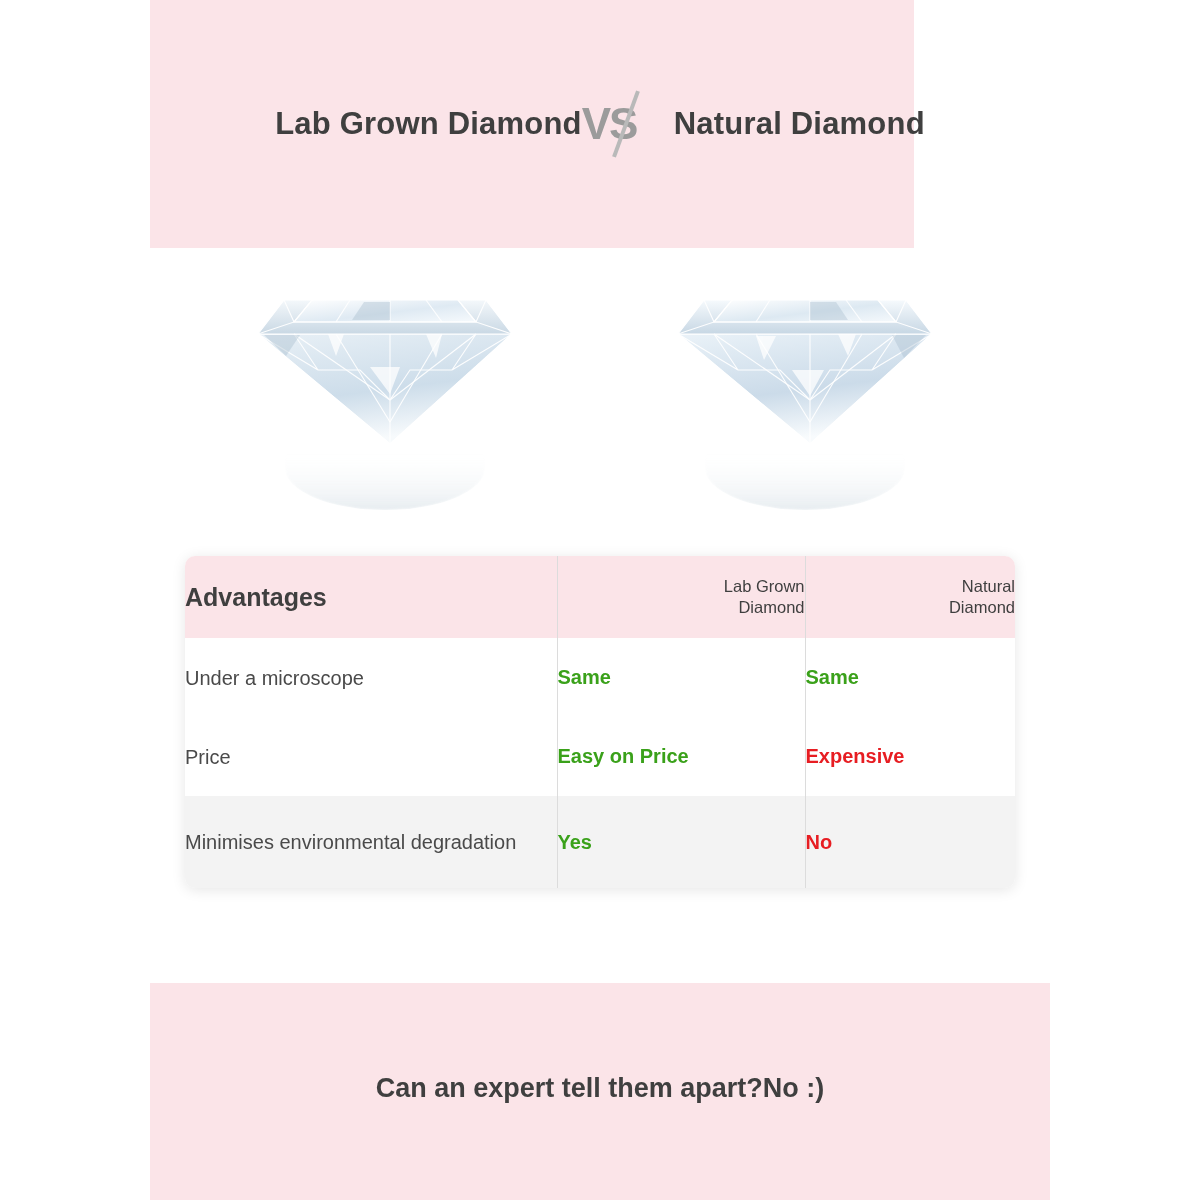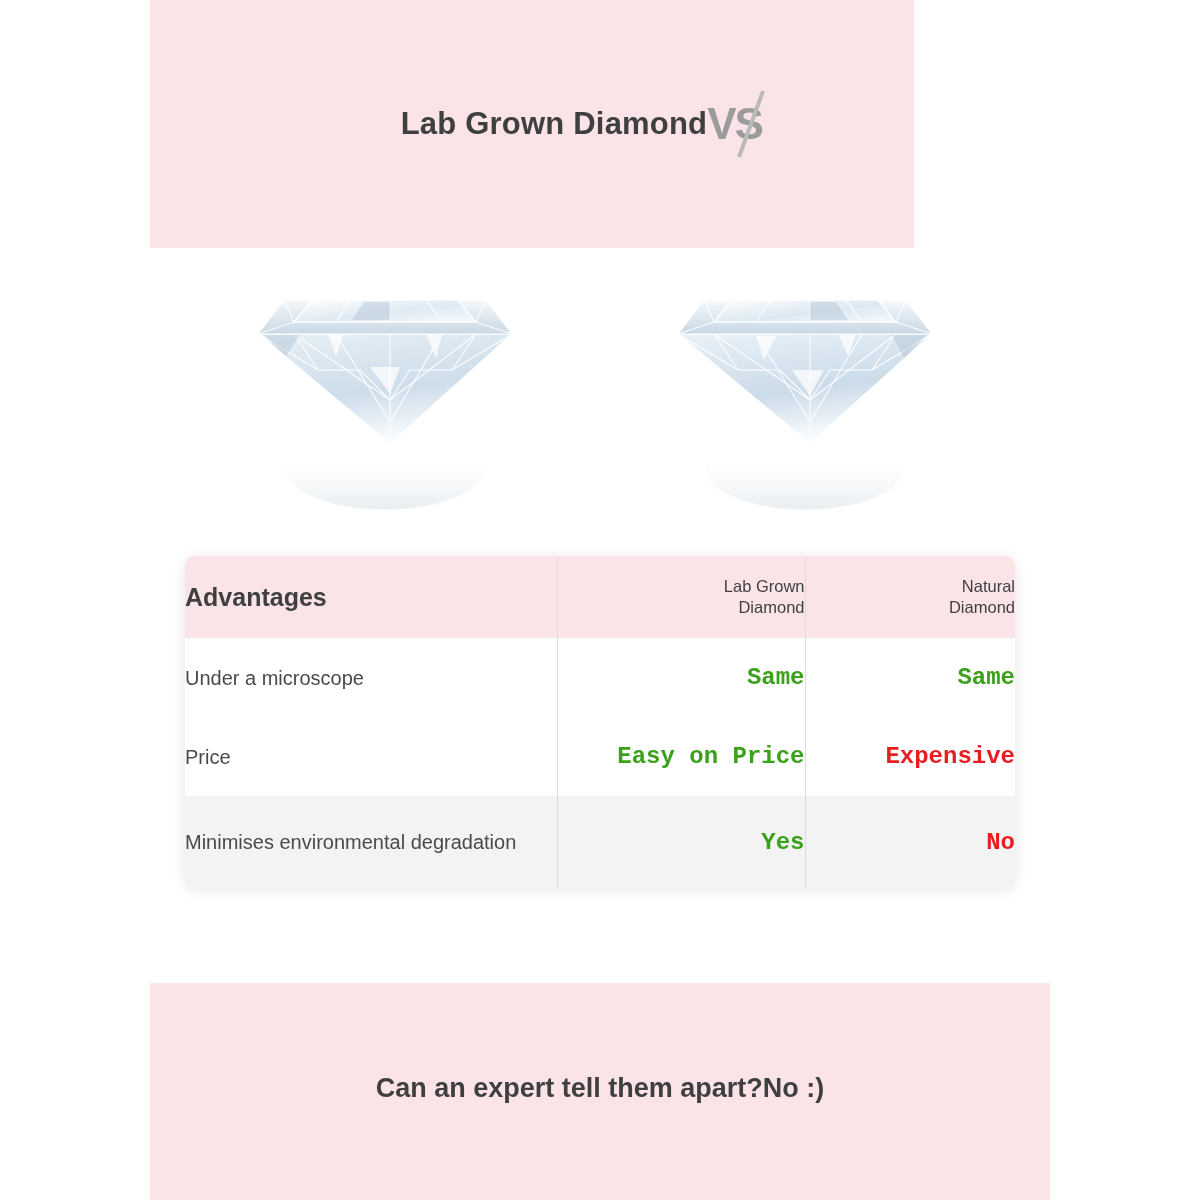--- a/index.html
+++ b/index.html
@@ -153,24 +153,23 @@
 
   .cell-label {
     text-align: left;
     padding-left: 34px;
     padding-right: 12px;
     font-size: 20px;
     color: #4a4a4a;
     line-height: 1.3;
   }
   .cell-val {
-    text-align: right;
-    font-size: 24px;
-    font-weight: bold;
-    font-family: Liberation Mono, monospace;
+    text-align: left;
+    font-size: 20px;
+    font-weight: bold;
   }
   .cell-lab { border-left: 1px solid #dcdcdc; border-right: 1px solid #dcdcdc; }
   .val-good { color: #3aa11a; }
   .val-bad  { color: #e71d22; }
 
   
   .footer-band {
     position: absolute;
     left: 150px;
     top: 983px;
@@ -204,20 +203,21 @@
 </head>
 <body>
 
 <div class="header-band">
   <div class="header-inner">
     <span class="header-title">Lab Grown Diamond</span>
     <span class="vs-wrap">
       <span class="vs-slash"></span>
       <span class="vs-text">VS</span>
     </span>
+    <span class="header-title">Natural Diamond</span>
   </div>
 </div>
 
 <div class="diamonds">
 
   <div class="diamond-slot left">
     <div class="gem">
       <svg width="290" height="180" viewBox="0 0 290 180">
         <defs>
           <linearGradient id="crownA" x1="0" y1="0" x2="0" y2="1">

